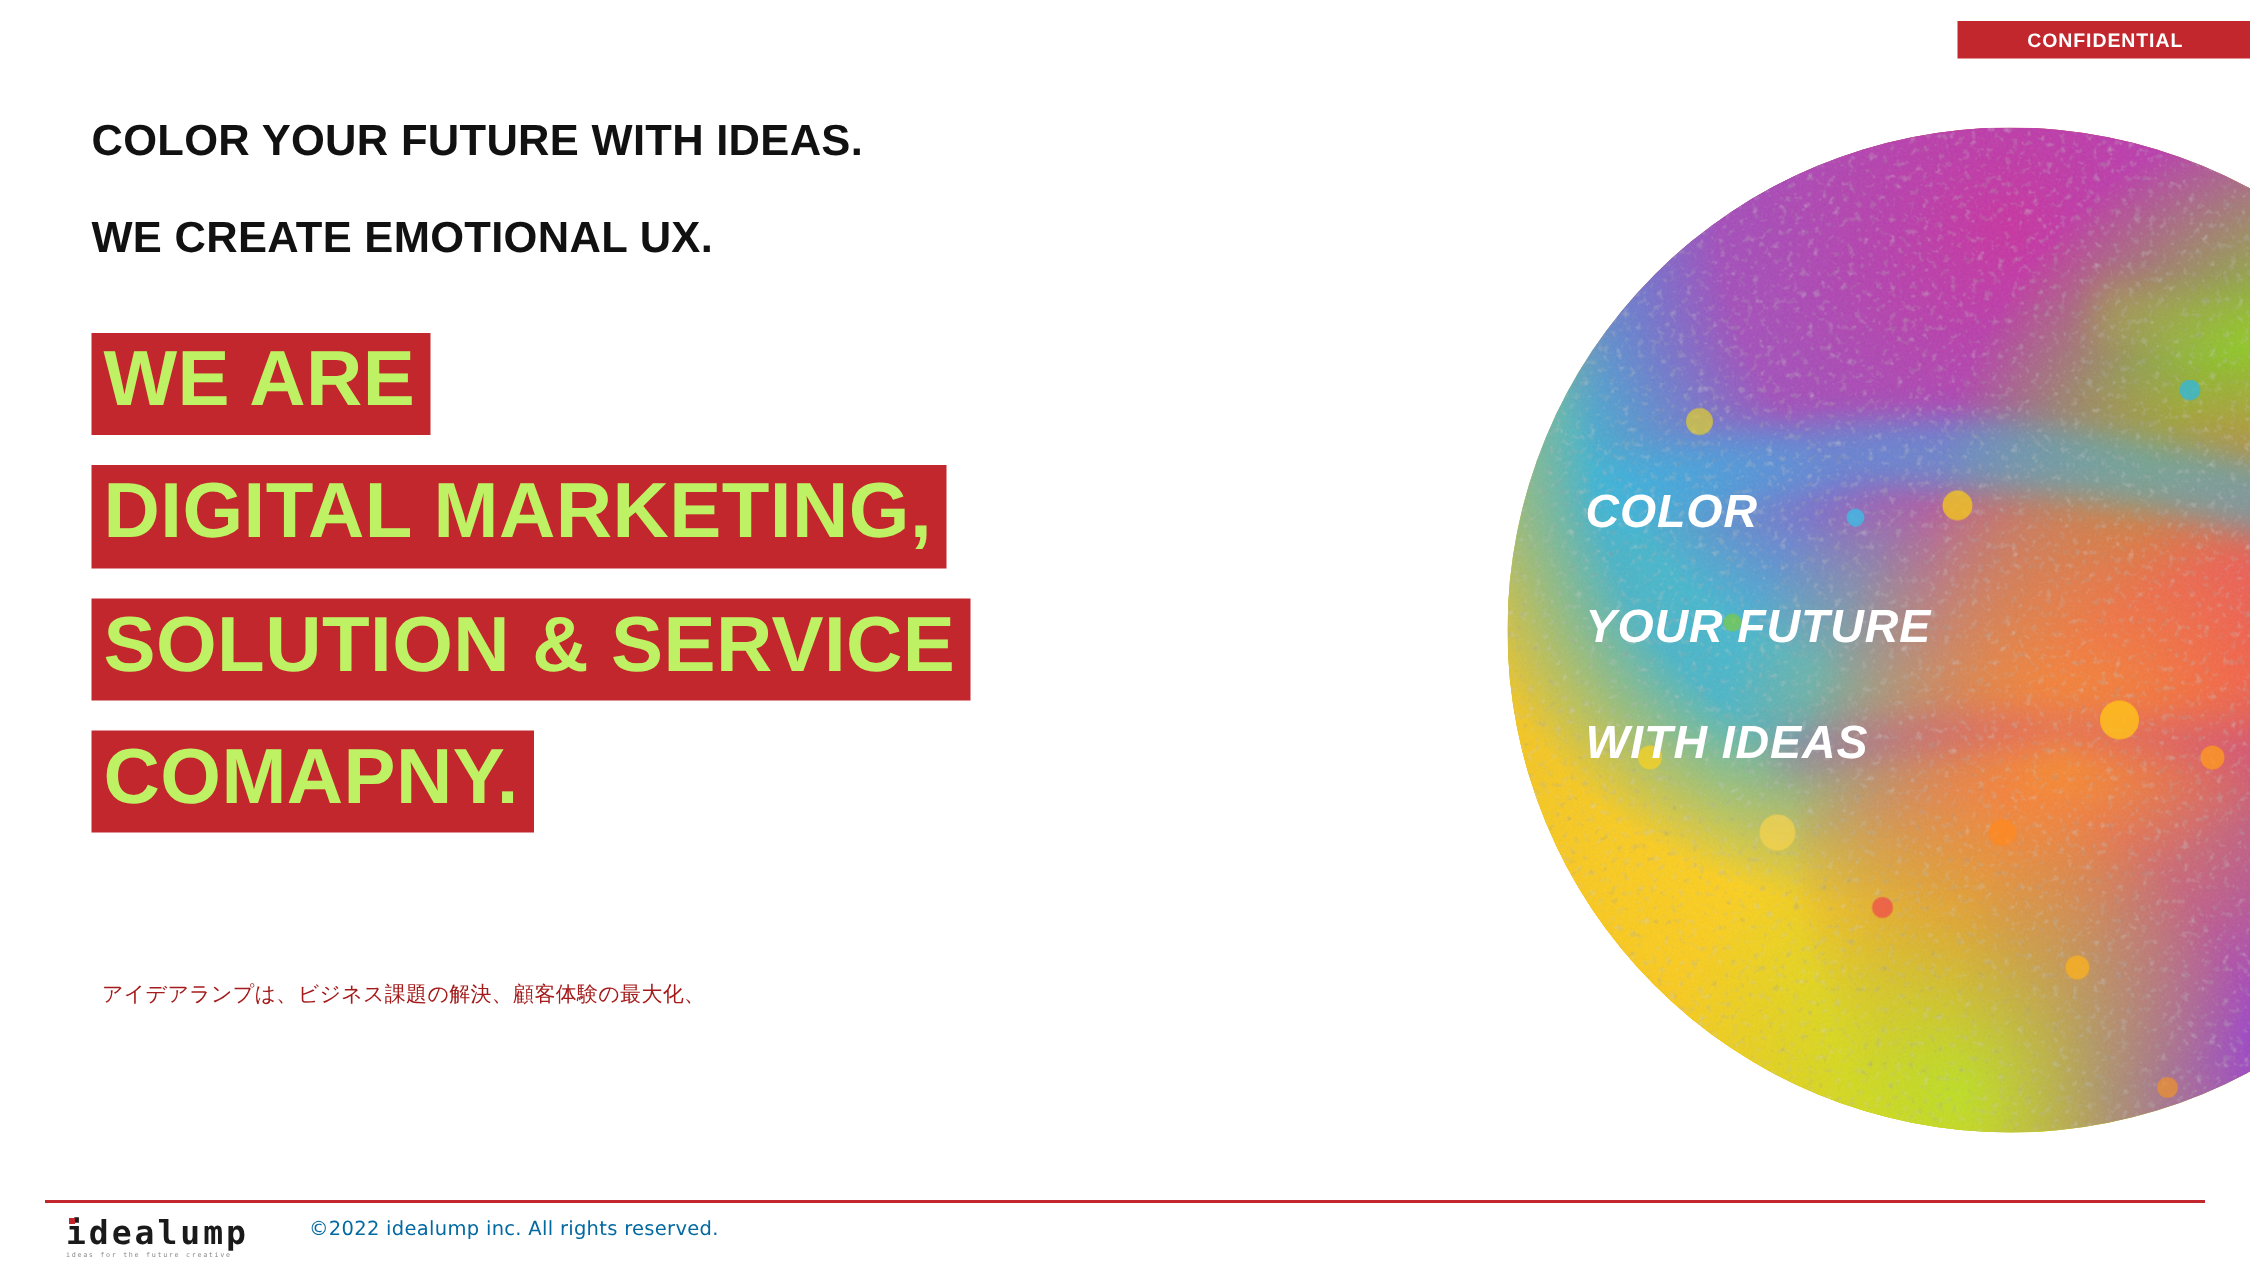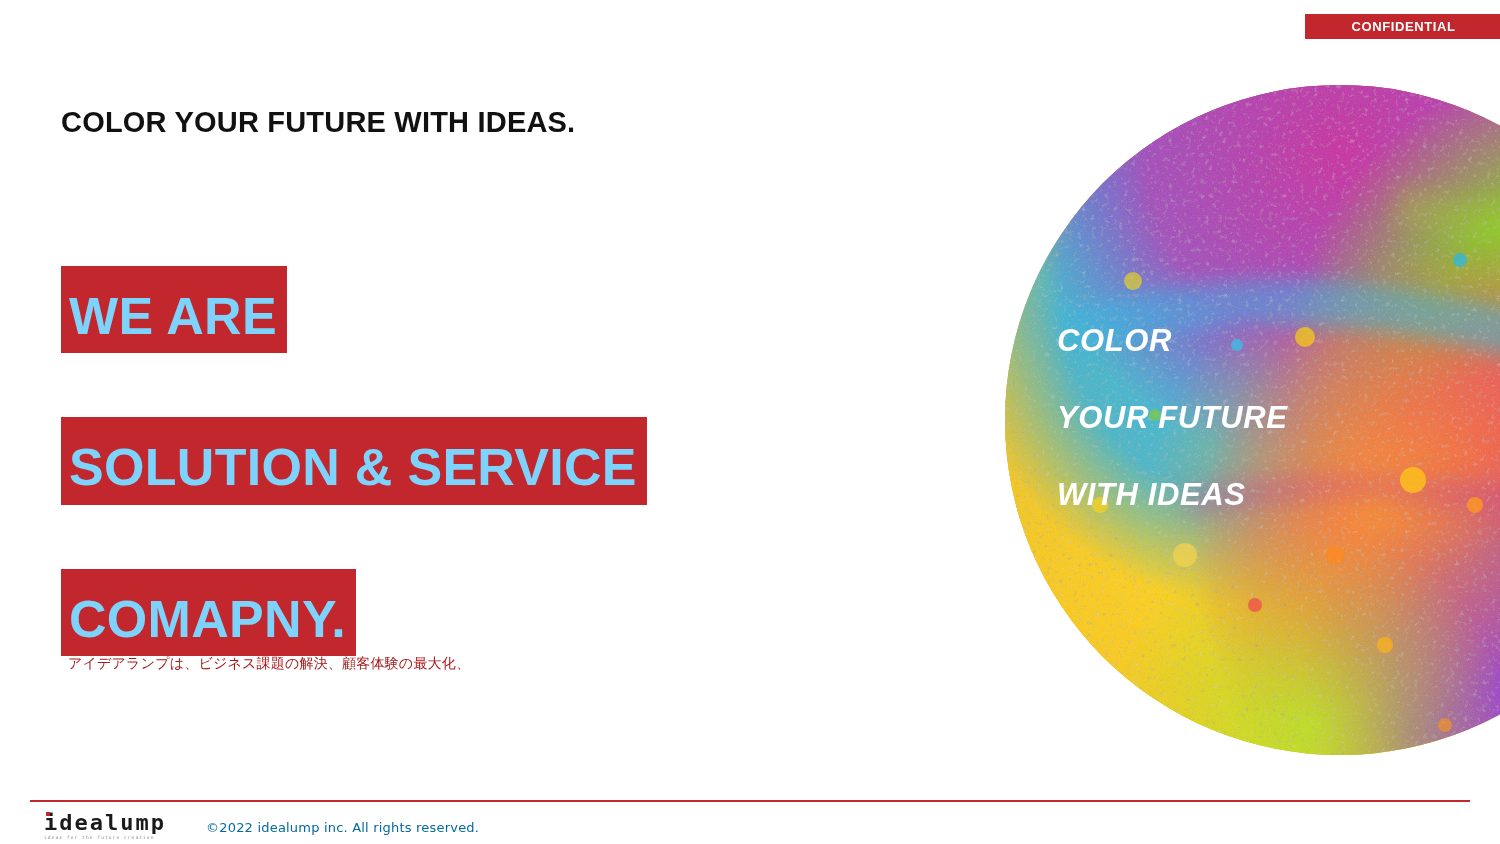--- a/index.html
+++ b/index.html
@@ -36,21 +36,21 @@
     display: flex;
     align-items: center;
     justify-content: center;
     box-sizing: border-box;
   }
 
   
   .headline-group {
     position: absolute;
     left: 61px;
-    top: 108px;
+    top: 80px;
     width: 700px;
   }
   .headline-line {
     font-size: 29px;
     font-weight: bold;
     color: #111111;
     letter-spacing: 0.2px;
     line-height: 1.0;
     margin: 0 0 0 0;
   }
@@ -67,29 +67,28 @@
   }
   .statement-row {
     display: block;
     margin-bottom: 20px;
   }
   .statement-row:last-child { margin-bottom: 0; }
 
   .statement-text {
     display: inline-block;
     background: #C1272D;
-    color: #7dd3fc;
+    color: #bef264;
     font-size: 52px;
     font-weight: bold;
     line-height: 1.18;
     letter-spacing: 0.3px;
-    padding: 20px 10px 6px 8px;
+    padding: 1px 10px 6px 8px;
     box-sizing: border-box;
     white-space: nowrap;
-    margin-top: 44px;
   }
 
   
   .description {
     position: absolute;
     left: 68px;
     top: 652px;
     color: #A51B1B;
     font-size: 14px;
     line-height: 1.6;
@@ -139,21 +138,21 @@
     top: 800px;
     width: 1440px;
     height: 2px;
     background: #C1272D;
   }
   .footer {
     position: absolute;
     left: 44px;
     top: 812px;
     display: flex;
-    align-items: center;
+    align-items: flex-start;
   }
   .brand-logo {
     position: relative;
     width: 124px;
     height: 30px;
   }
   .brand-logo .logo-word {
     font-family: "DejaVu Sans Mono", "Liberation Mono", monospace;
     font-size: 22px;
     font-weight: bold;
@@ -189,25 +188,29 @@
 </style>
 </head>
 <body>
 
 <div id="slide">
 
   <div class="confidential-badge">CONFIDENTIAL</div>
 
   <div class="headline-group">
     <div class="headline-line">COLOR YOUR FUTURE WITH IDEAS.</div>
+    <div class="headline-line second">WE CREATE EMOTIONAL UX.</div>
   </div>
 
   <div class="statement">
     <div class="statement-row">
       <span class="statement-text">WE ARE</span>
+    </div>
+    <div class="statement-row">
+      <span class="statement-text">DIGITAL MARKETING,</span>
     </div>
     <div class="statement-row">
       <span class="statement-text">SOLUTION &amp; SERVICE</span>
     </div>
     <div class="statement-row">
       <span class="statement-text">COMAPNY.</span>
     </div>
   </div>
 
   <div class="description">

